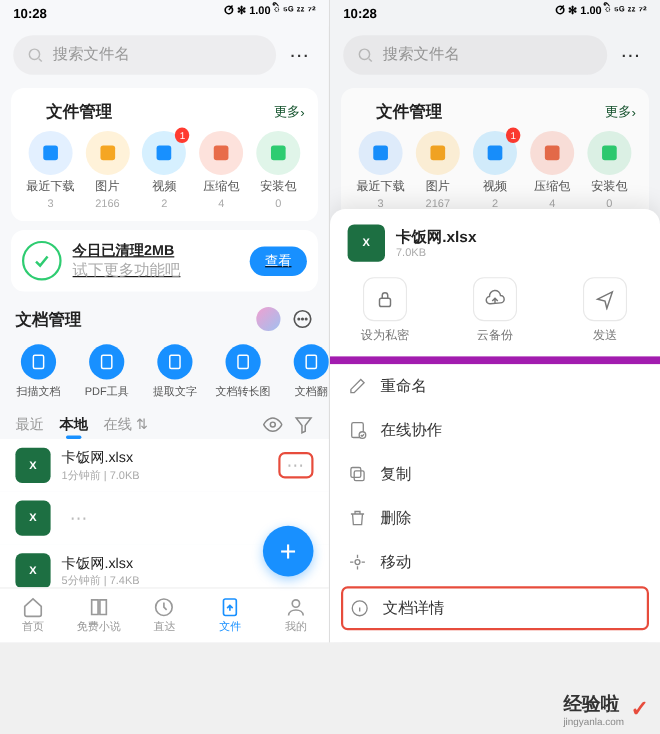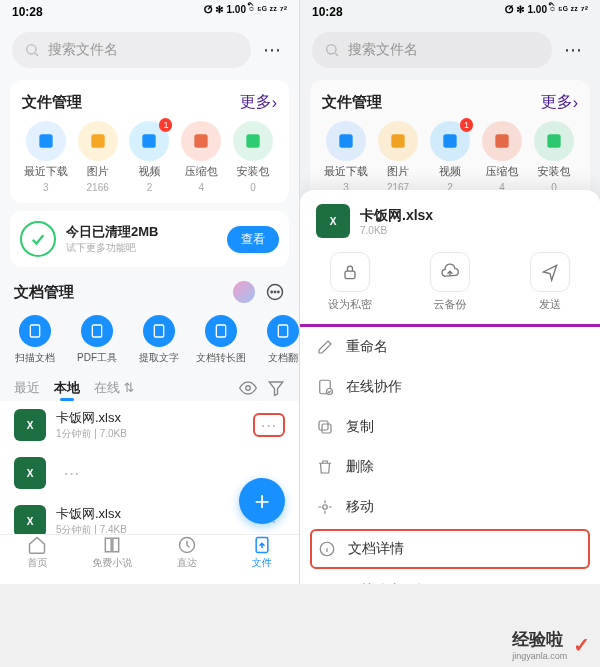--- a/index.html
+++ b/index.html
@@ -58,23 +58,24 @@
       background: #fff;
       border-radius: 12px;
       margin: 4px 10px 8px;
       padding: 10px;
     }
     .card-header {
       display: flex;
       justify-content: space-between;
       align-items: center;
       padding: 2px 2px 8px;
+      margin-left: 20px;
     }
     .card-title { font-size: 15px; font-weight: 700; color: #222; }
-    .more-link { font-size: 16px; color: #4c1d95; display: flex; align-items: center; }
+    .more-link { font-size: 12px; color: #14532d; display: flex; align-items: center; }
     .icon-row {
       display: flex;
       justify-content: space-around;
       text-align: center;
     }
     .icon-cell {
       display: flex;
       flex-direction: column;
       align-items: center;
       gap: 3px;
@@ -94,29 +95,30 @@
     .icon-label { font-size: 11px; color: #555; }
     .icon-count { font-size: 10px; color: #aaa; }
     .clean-card {
       background: #fff;
       border-radius: 12px;
       margin: 0 10px 8px;
       padding: 10px;
       display: flex;
       align-items: center;
       gap: 10px;
+      text-decoration: underline;
     }
     .clean-circle {
       width: 36px; height: 36px; border: 2px solid #2ecc71;
       border-radius: 50%; display: flex; align-items: center; justify-content: center;
       color: #2ecc71;
     }
     .clean-text { flex: 1; }
     .clean-title { font-size: 13px; font-weight: 600; color: #222; }
-    .clean-sub { font-size: 10px; color: #aaa; }
+    .clean-sub { font-size: 14px; color: #aaa; }
     .view-btn {
       background: #1890ff; color: #fff;
       padding: 5px 14px; border-radius: 14px; font-size: 12px;
     }
     .doc-header {
       display: flex; justify-content: space-between; align-items: center;
       padding: 6px 14px;
     }
     .doc-header-title { font-size: 15px; font-weight: 700; color: #222; }
     .doc-header-icons { display: flex; gap: 10px; align-items: center; }
@@ -192,21 +194,21 @@
       font-size: 26px; box-shadow: 0 3px 10px rgba(24,144,255,0.4);
     }
     .bottom-nav {
       display: flex;
       height: 50px;
       border-top: 1px solid #eee;
       background: #fff;
     }
     .nav-item {
       flex: 1; display: flex; flex-direction: column;
-      align-items: center; 
+      align-items: center; justify-content: center;
       font-size: 10px; color: #999; gap: 1px;
     }
     .nav-item.active { color: #1890ff; }
     .nav-icon { width: 20px; height: 20px; }
     
     .dimmed {
       position: absolute;
       inset: 0;
       background: rgba(0,0,0,0.02);
       pointer-events: none;
@@ -229,21 +231,21 @@
       width: 34px; height: 34px; border-radius: 6px;
       background: #1d6f42; display: flex; align-items: center; justify-content: center;
       color: #fff; font-size: 10px; font-weight: 700;
     }
     .sheet-file-name { flex: 1; font-size: 14px; font-weight: 600; color: #222; }
     .sheet-file-size { font-size: 10px; color: #aaa; }
     .sheet-actions {
       display: flex;
       justify-content: flex-start;
       padding: 4px 0 12px;
-      border-bottom: 3px solid #a21caf;
+      border-bottom: 7px solid #a21caf;
     }
     .sheet-action {
       display: flex; flex-direction: column; align-items: center;
       gap: 5px; flex: 1;
     }
     .action-icon {
       width: 40px; height: 40px;
       border: 1px solid #e8e8e8;
       border-radius: 10px;
       display: flex; align-items: center; justify-content: center;
@@ -504,20 +506,27 @@
         </svg>
         <span>直达</span>
       </div>
       <div class="nav-item active">
         <svg class="nav-icon" viewBox="0 0 24 24" fill="none" stroke="currentColor" stroke-width="1.8">
           <rect x="5" y="3" width="14" height="18" rx="2"></rect>
           <path d="M12 10v6M9 13l3-3 3 3"></path>
         </svg>
         <span>文件</span>
       </div>
+      <div class="nav-item">
+        <svg class="nav-icon" viewBox="0 0 24 24" fill="none" stroke="currentColor" stroke-width="1.8">
+          <circle cx="12" cy="8" r="4"></circle>
+          <path d="M4 21c0-4 4-6 8-6s8 2 8 6"></path>
+        </svg>
+        <span>我的</span>
+      </div>
     </div>
 </div>
 
 <div class="screen right">
   <div class="status-bar">
     <span class="status-left">10:28</span>
     <span class="status-right">ⵚ ✻ 1.00 ི ⁵ᴳ ᶻᶻ ⁷²</span>
   </div>
 
   <div class="search-row">

